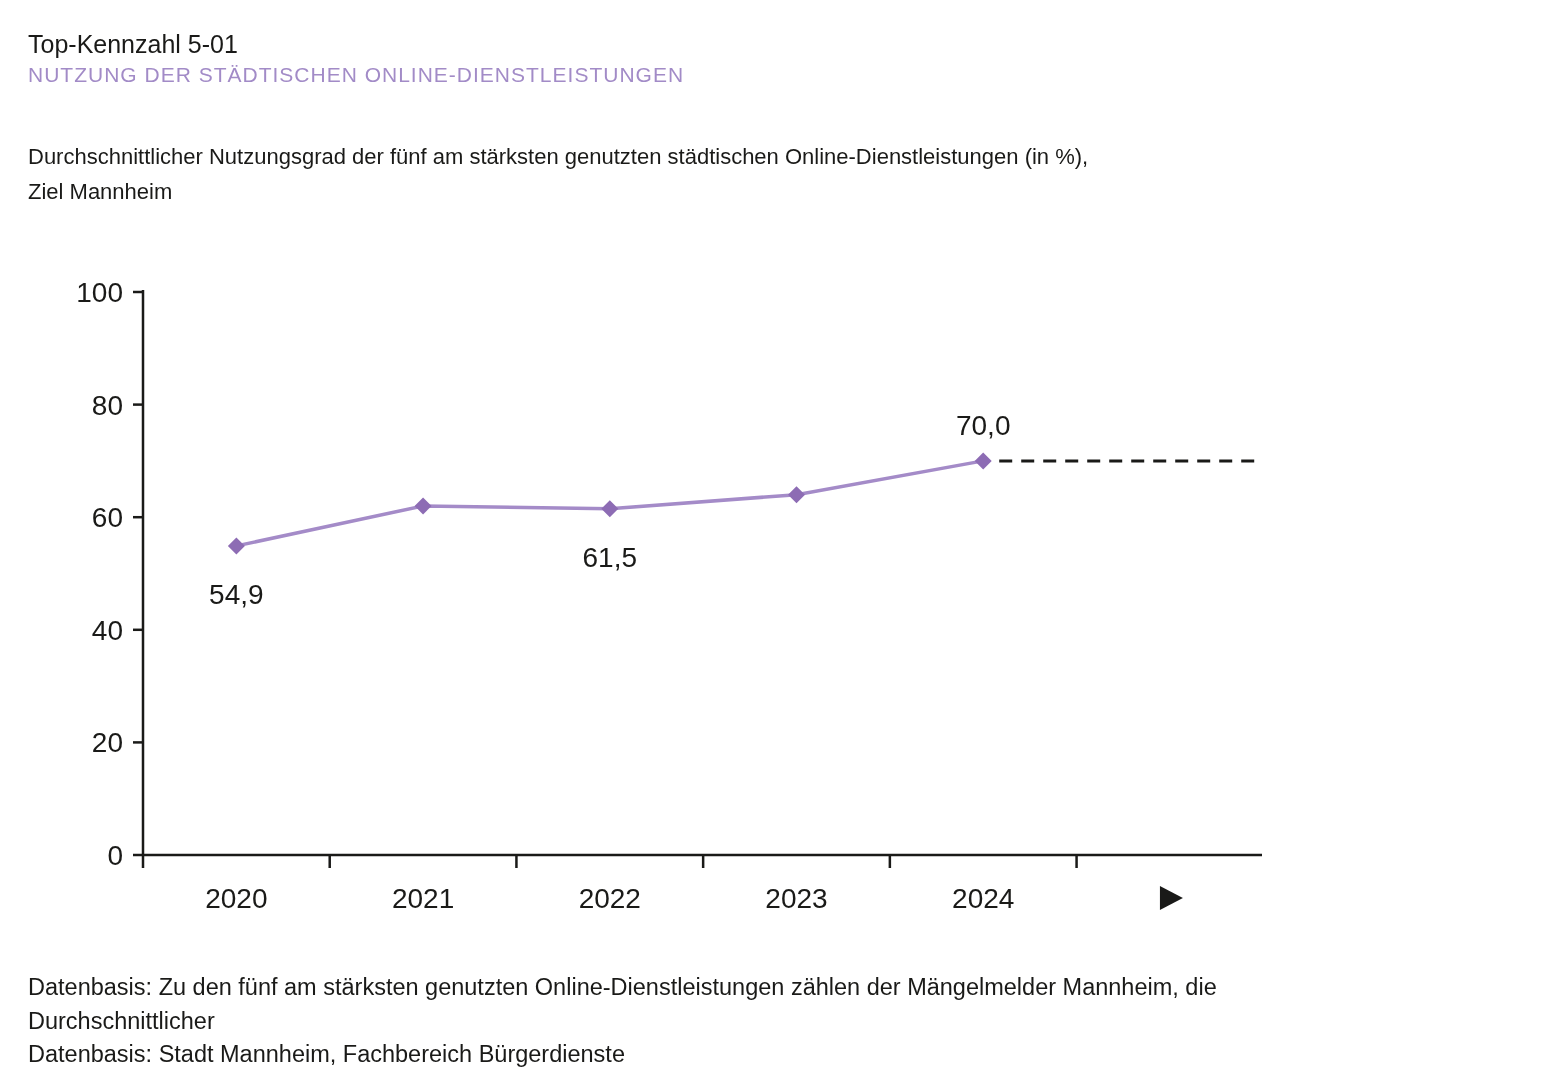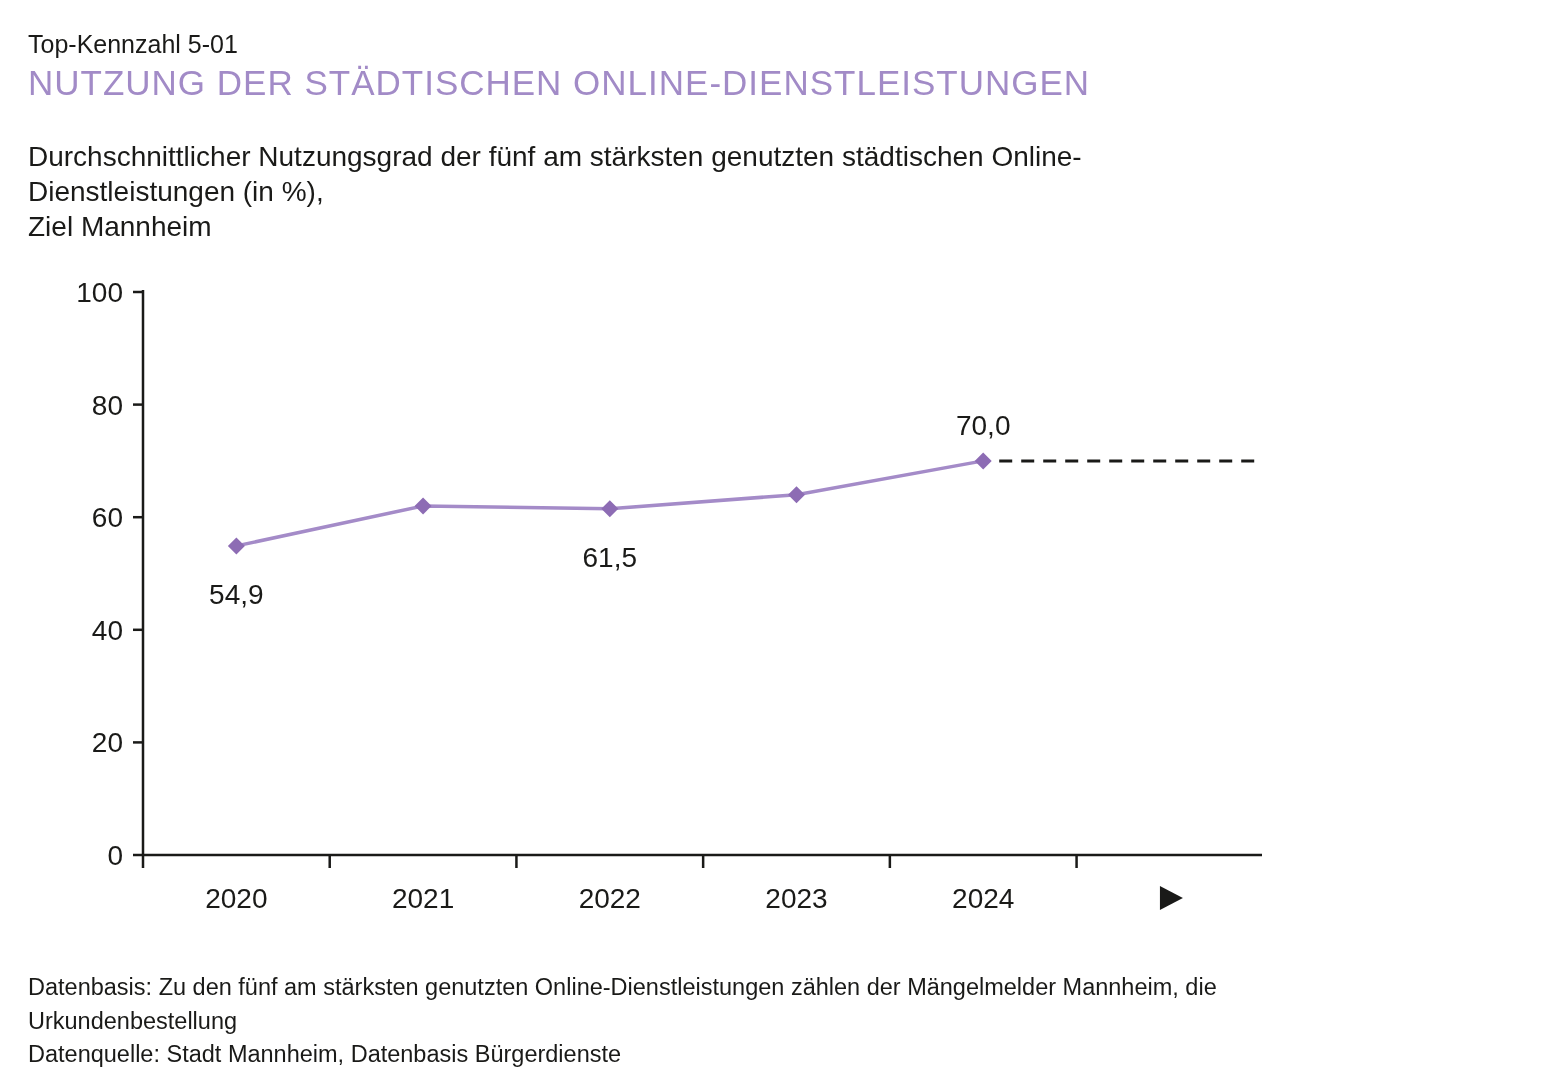--- a/index.html
+++ b/index.html
@@ -1,21 +1,21 @@
 <!DOCTYPE html>
 <html><head>
 <meta charset="utf-8">
 <style>
   *{margin:0;padding:0;box-sizing:border-box}
   html,body{background:#ffffff}
   .page{position:relative;width:1262px;height:1080px;background:#ffffff;
         font-family:"Liberation Sans",sans-serif;color:#1a1a18;overflow:hidden}
   .kicker{position:absolute;left:28px;top:30px;font-size:25px}
-  .title{position:absolute;left:28px;top:63px;font-size:35px;font-weight:normal;letter-spacing:1px}
-  .desc{position:absolute;left:28px;top:139px;font-size:28px;line-height:35px}
+  .title{position:absolute;left:28px;top:63px;font-size:21px;font-weight:normal;letter-spacing:1px}
+  .desc{position:absolute;left:28px;top:139px;font-size:22px;line-height:35px}
   .footer{position:absolute;left:28px;top:971px;font-size:23.5px;line-height:33.5px}
   #chart{position:absolute;left:0;top:0}
   #chart text{font-family:"Liberation Sans",sans-serif;fill:#1a1a18}
   #chart .tickLabel{font-size:28px}
   #chart .valueLabel{font-size:28px}
   #chart .zielLabel{font-size:28px}
   #chart .mid{text-anchor:middle}
   #chart .end{text-anchor:end}
 </style>
 </head>
@@ -69,17 +69,17 @@
       <line x1="999.2142857142858" y1="460.9" x2="1352.642857142857" y2="460.9" stroke="#1A1A18" stroke-width="3" stroke-dasharray="13 9"></line>
       <polygon points="1356.642857142857,450.9 1366.642857142857,460.9 1356.642857142857,470.9 1346.642857142857,460.9" fill="#1A1A18"></polygon>
       <text x="236.35714285714286" y="603.913" class="valueLabel mid" fill="#9E88C6">54,9</text>
       <text x="609.7857142857143" y="566.755" class="valueLabel mid" fill="#9E88C6">61,5</text>
       <text x="983.2142857142858" y="434.9" class="valueLabel mid" fill="#9E88C6">70,0</text>
       <text x="1356.642857142857" y="393" class="zielLabel mid">Ziel:</text>
       <text x="1356.642857142857" y="433" class="zielLabel mid">≥ 70,0</text>
     </svg>
 
   <div class="footer">
-    <div>Datenbasis: Zu den fünf am stärksten genutzten Online-Dienstleistungen zählen der Mängelmelder Mannheim, die Urkundenbestellung</div>
-    <div>Datenquelle: Stadt Mannheim, Datenbasis Bürgerdienste</div>
+    <div>Datenbasis: Zu den fünf am stärksten genutzten Online-Dienstleistungen zählen der Mängelmelder Mannheim, die Durchschnittlicher</div>
+    <div>Datenbasis: Stadt Mannheim, Fachbereich Bürgerdienste</div>
   </div>
 
 </div>
 
 </body></html>

